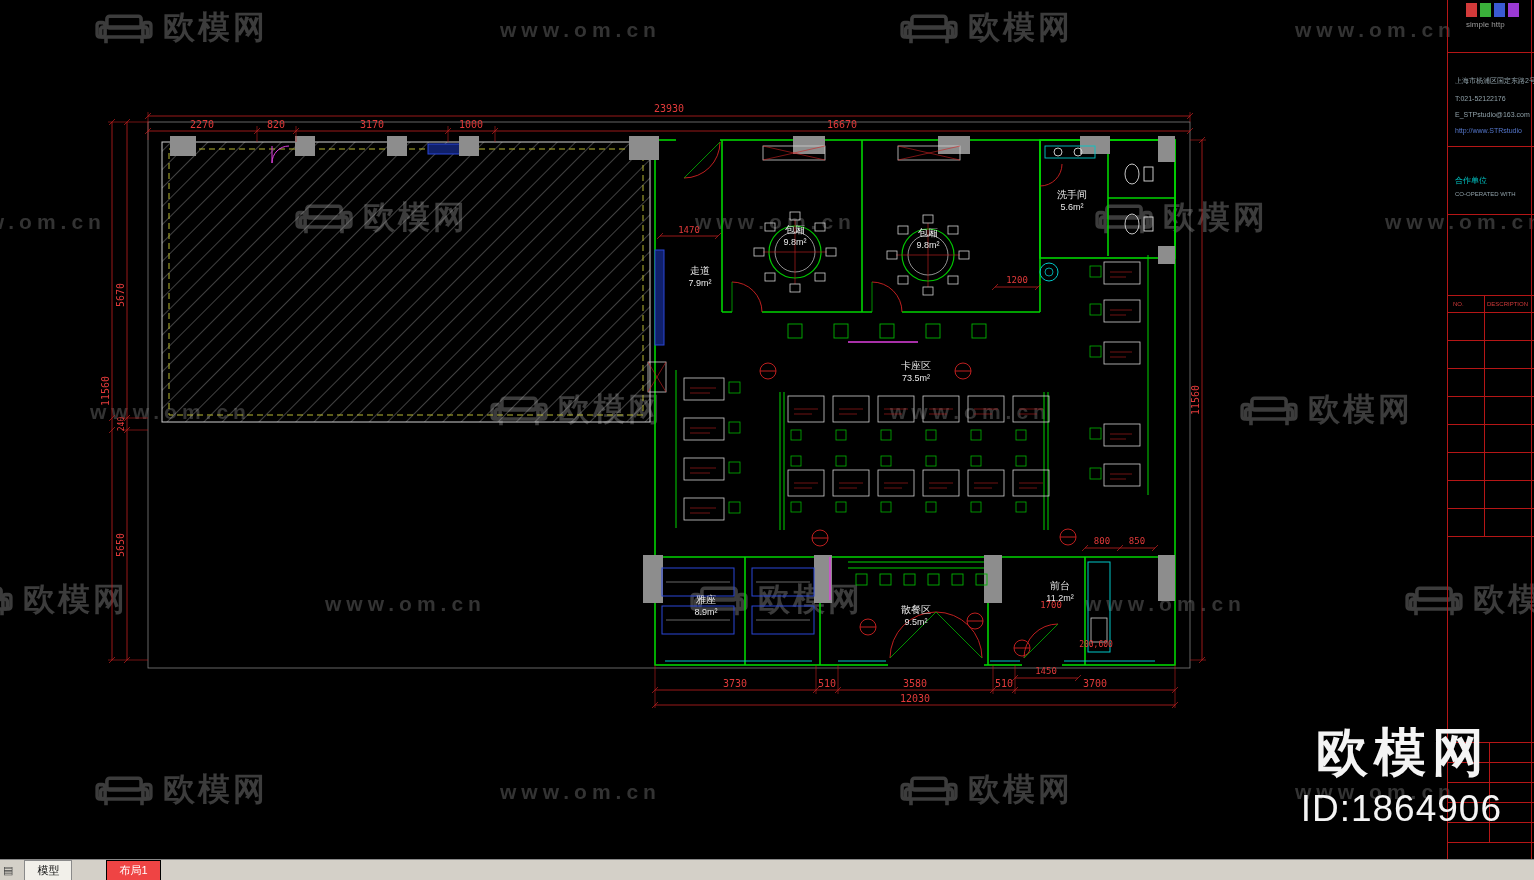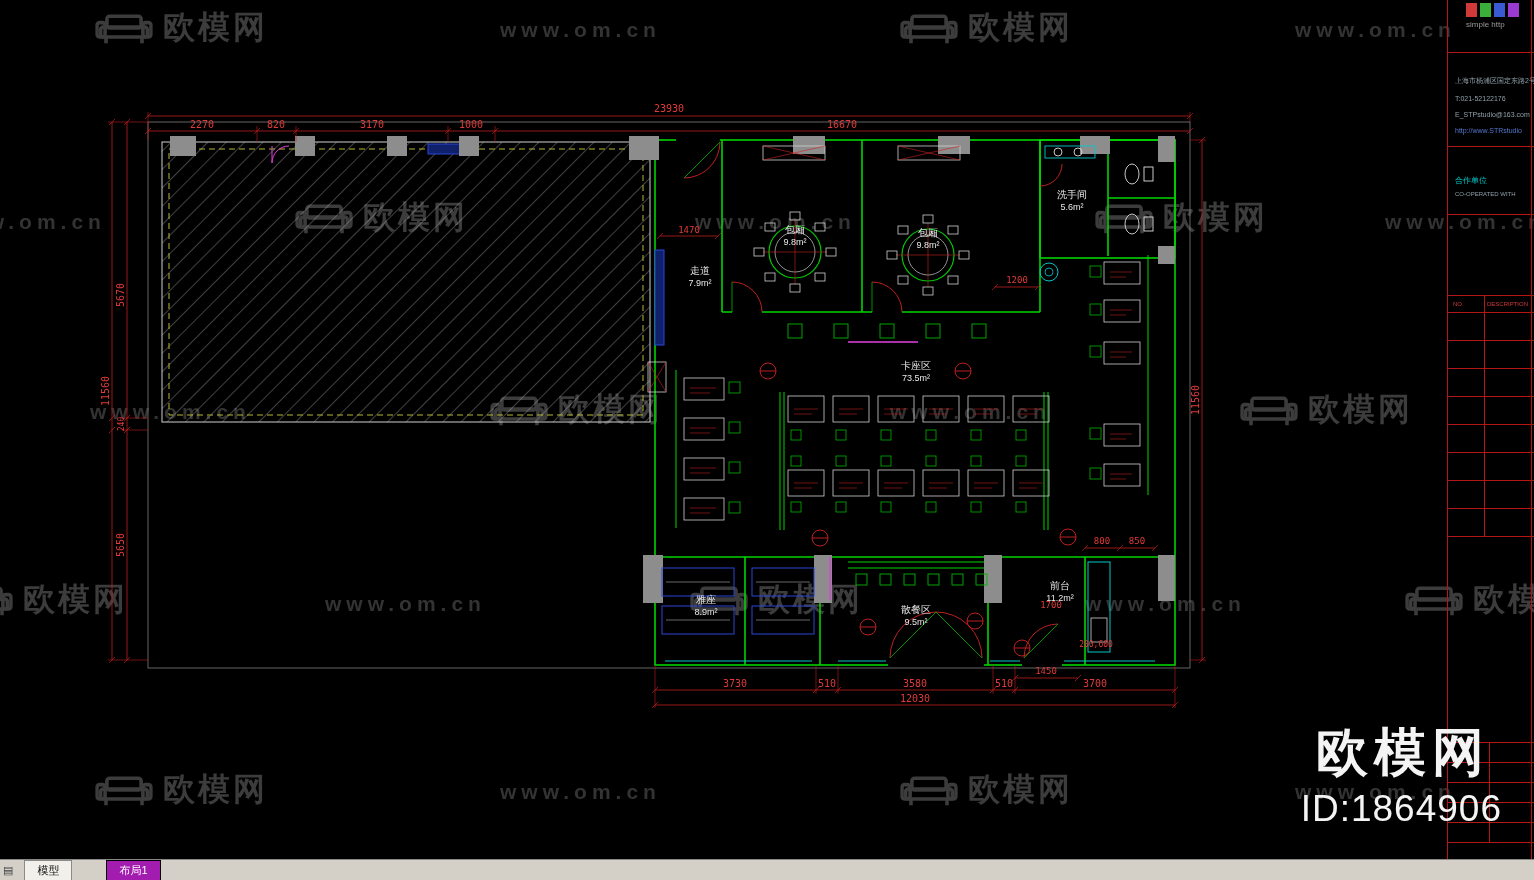--- a/index.html
+++ b/index.html
@@ -27,21 +27,21 @@
   .logo-sub{color:#9a9a9a;font-size:8px;margin-top:3px;white-space:nowrap;}
   
   .overlay-brand{position:absolute;right:44px;top:718px;color:#f4f4f4;font-size:52px;
                  font-weight:bold;letter-spacing:6px;}
   .overlay-id{position:absolute;right:32px;top:788px;color:#f4f4f4;font-size:37px;letter-spacing:1px;}
   
   .tabbar{position:absolute;left:0;right:0;bottom:0;height:20px;background:#d4d0c8;
           border-top:1px solid #888;display:flex;align-items:stretch;font-size:11px;}
   .tab{display:flex;align-items:center;padding:0 12px;cursor:default;}
   .tab-light{background:#f2f0ea;color:#111;border:1px solid #8a8a8a;border-bottom:none;margin-left:8px;}
-  .tab-dark{background:#a21caf;color:#fff;border:1px solid #000;border-bottom:none;margin-left:34px;}
+  .tab-dark{background:#ef4444;color:#fff;border:1px solid #000;border-bottom:none;margin-left:34px;}
   .tab-icon{display:flex;align-items:center;color:#444;font-size:11px;padding:0 3px;}
 </style>
 </head>
 <body>
 
 <div class="stage">
   <div class="canvas">
 
     <svg width="0" height="0" style="position:absolute">
       <defs>

